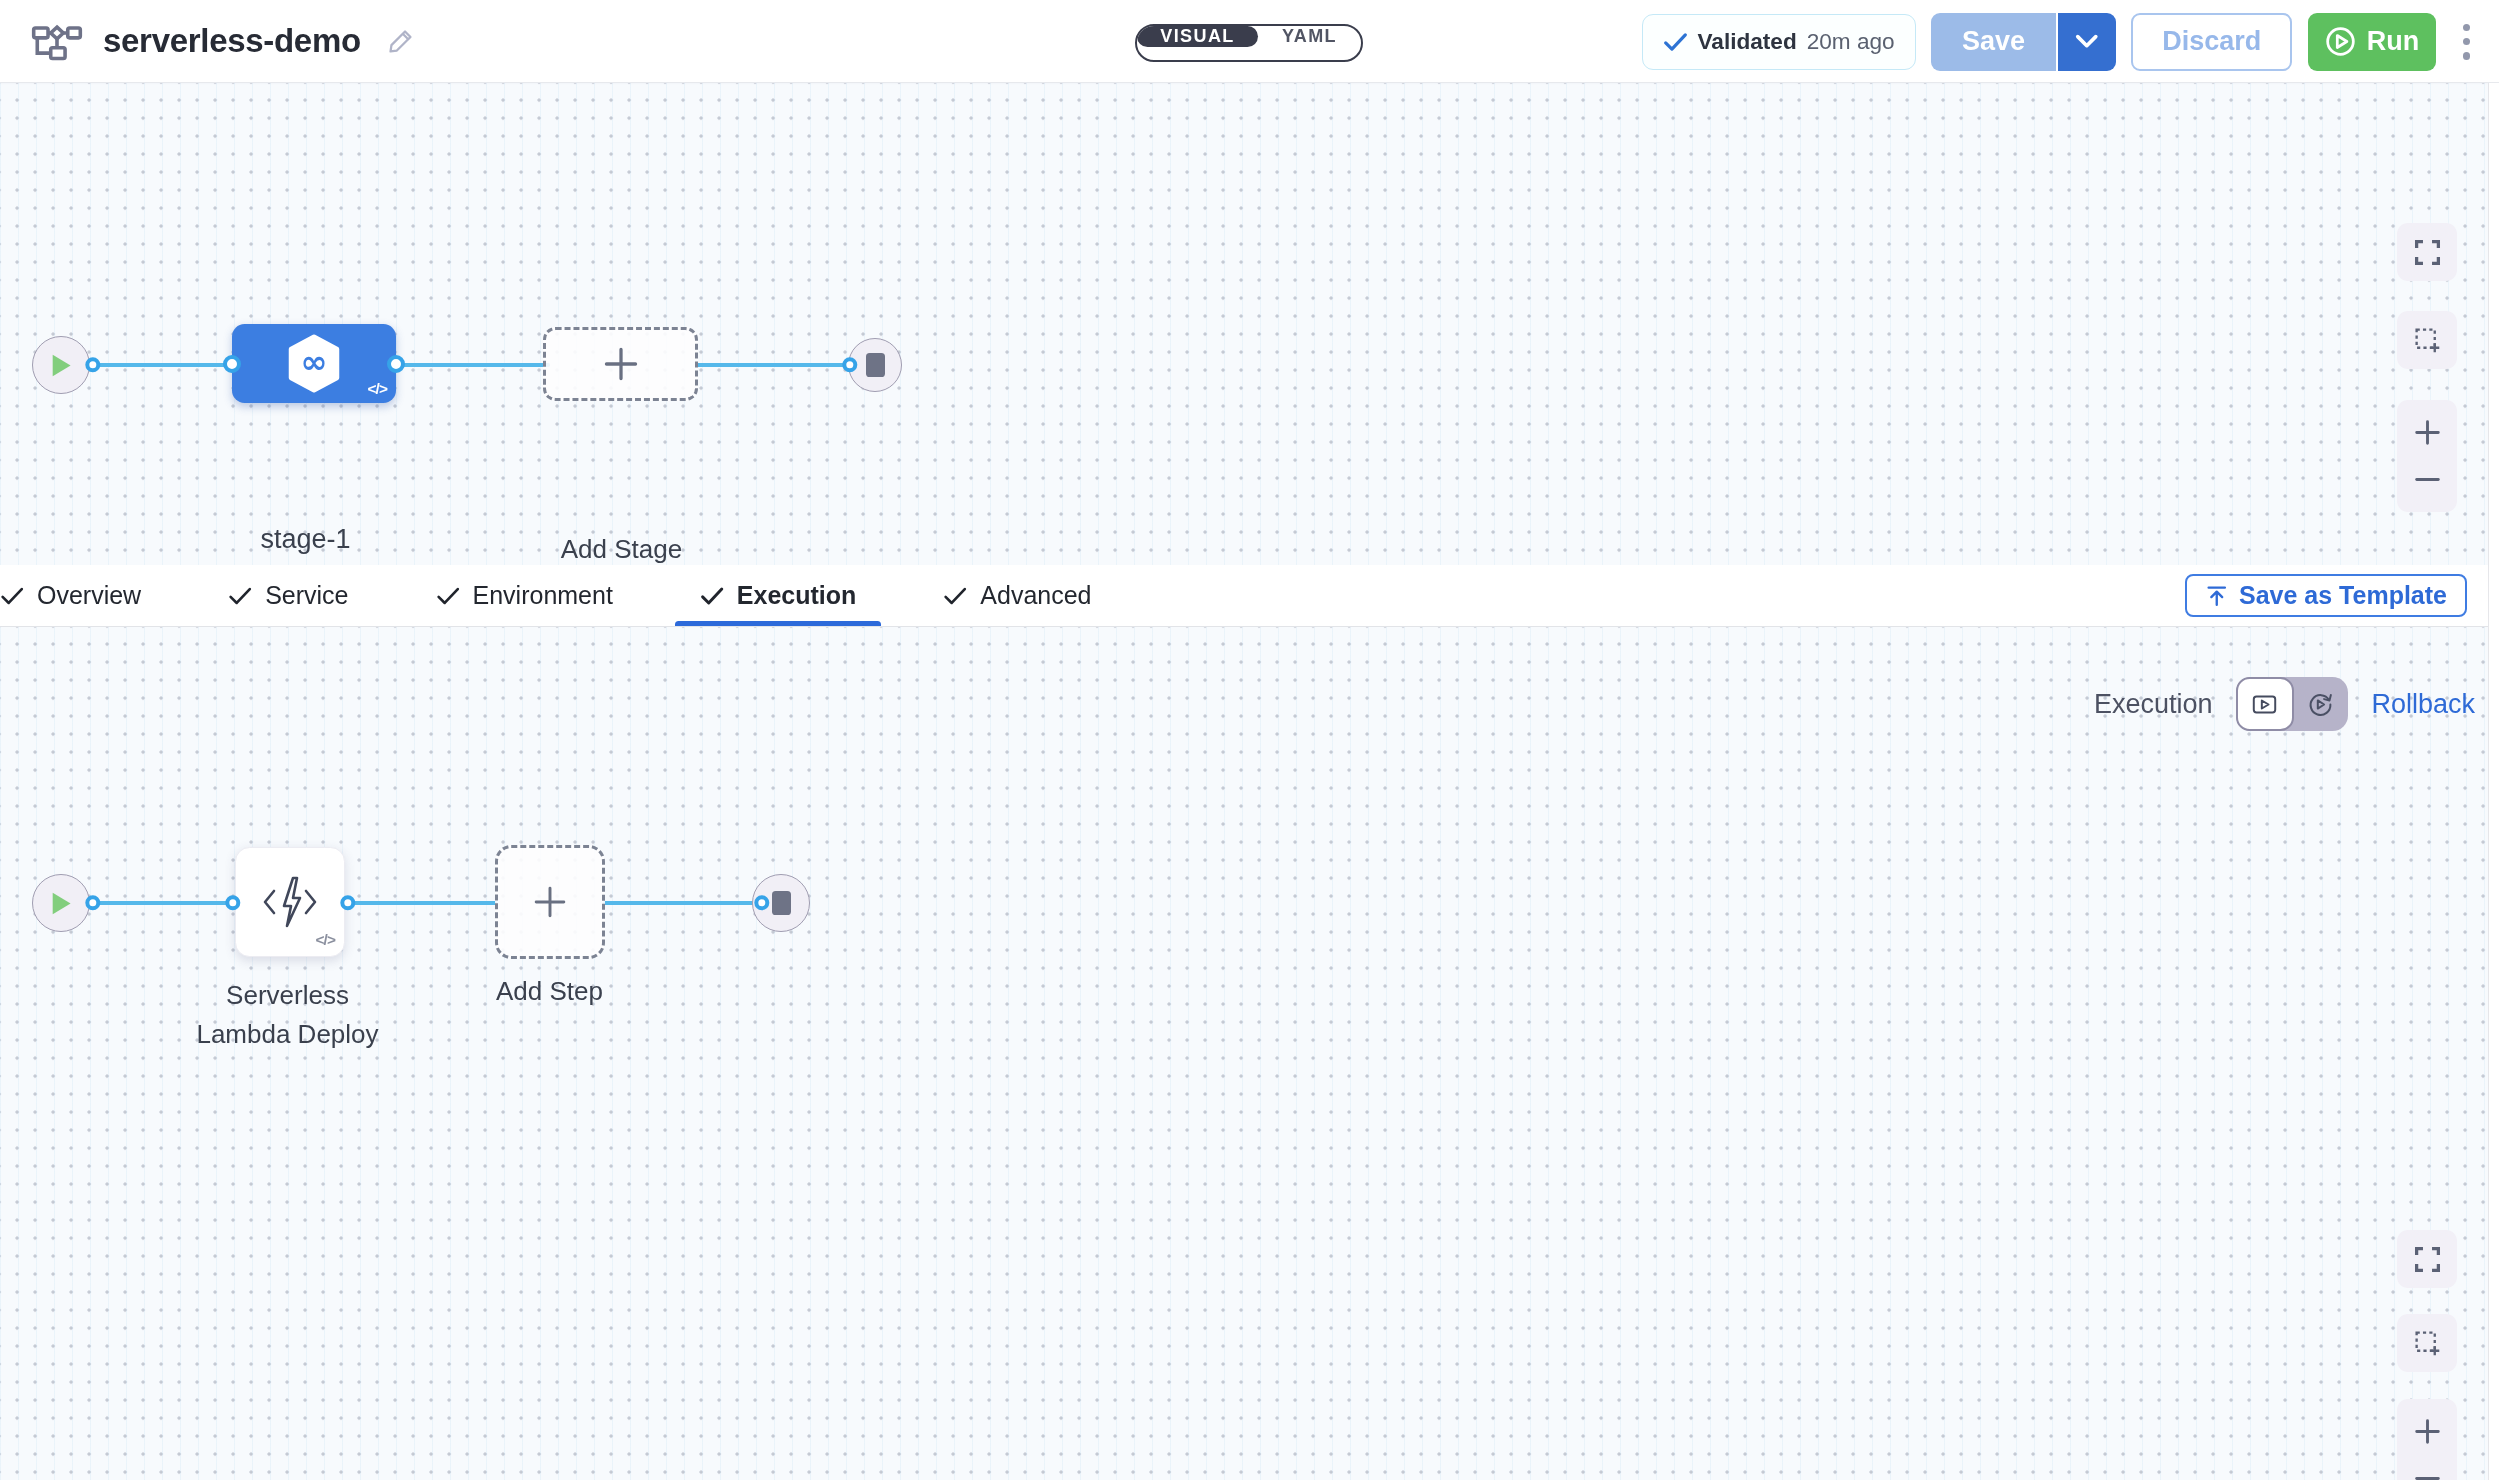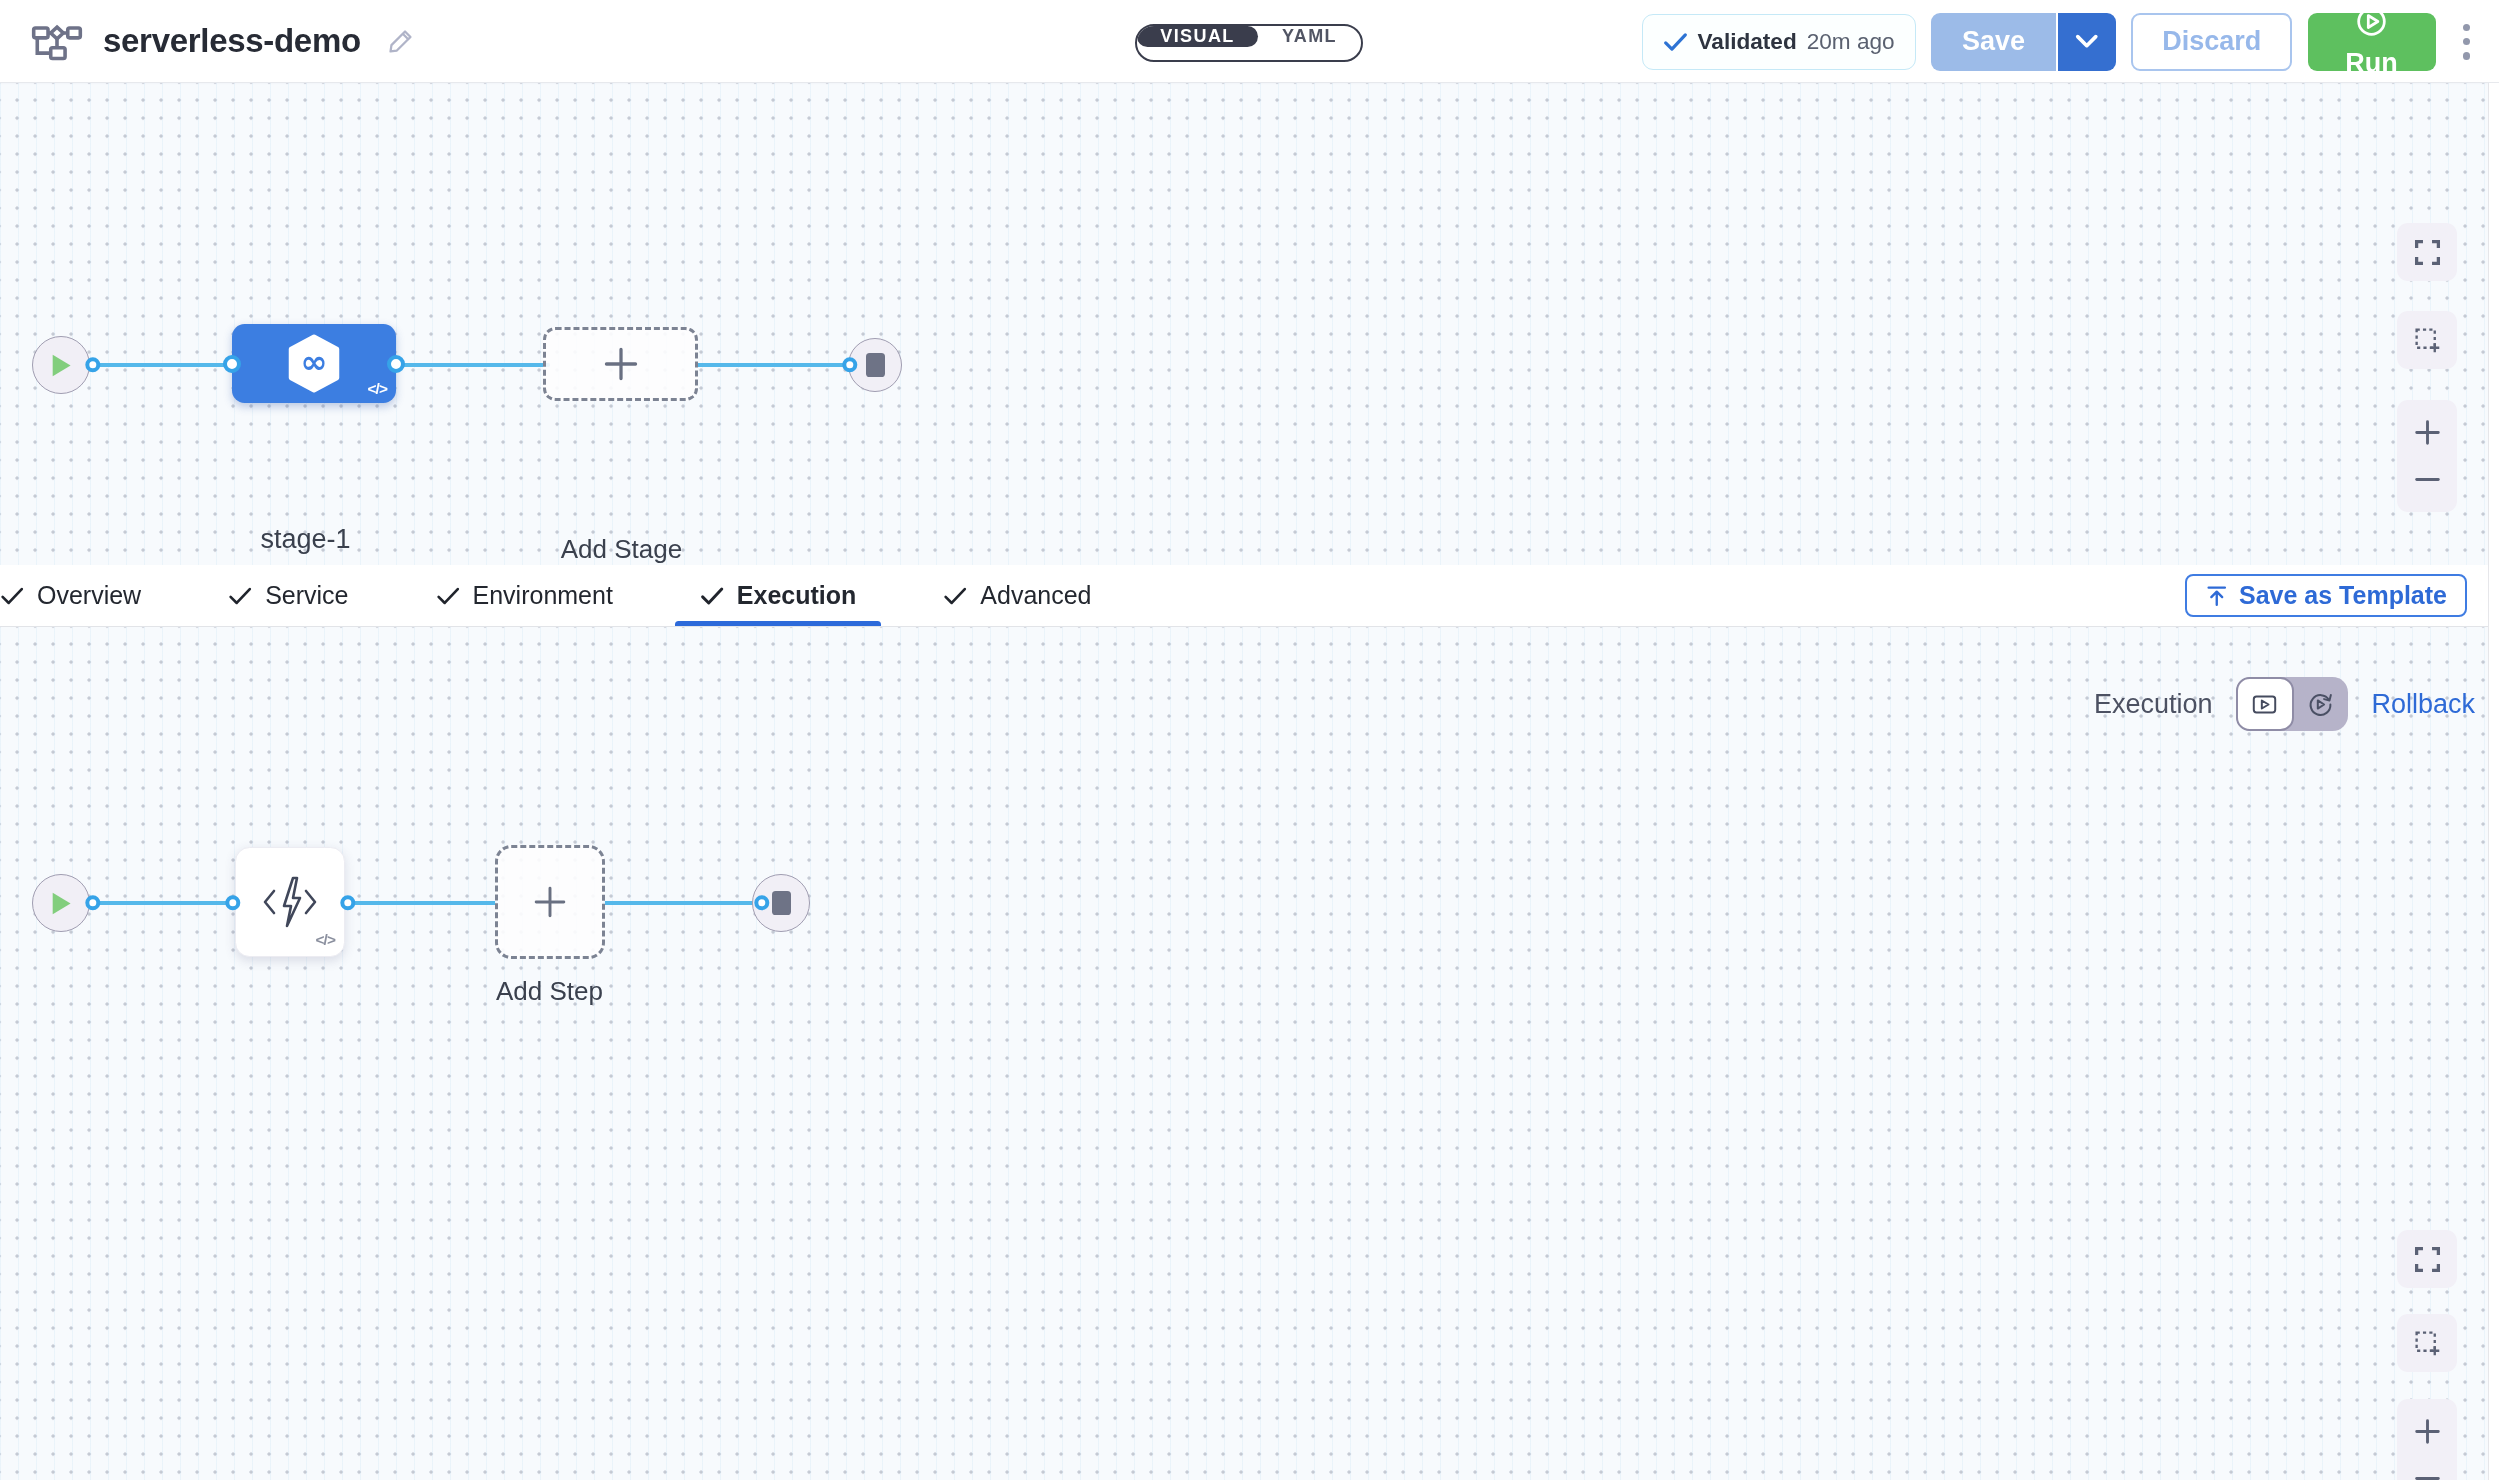--- a/index.html
+++ b/index.html
@@ -31,21 +31,21 @@
 
   .save-split { height:58px; border-radius:9px; overflow:hidden; display:flex; cursor:pointer; }
   .save-main { width:125px; background:#9cbbe8; color:#fff; font-size:27px; font-weight:700;
                display:flex; align-items:center; justify-content:center; }
   .save-divider { width:1.8px; background:#fff; }
   .save-caret { width:58px; background:#356fd0; display:flex; align-items:center; justify-content:center; }
 
   .discard-btn { height:58px; width:161px; background:#fff; border:2.3px solid #a9c5ee; border-radius:9px;
                  color:#97b8ea; font-size:27px; font-weight:700; display:flex; align-items:center; justify-content:center; cursor:pointer; }
   .run-btn { height:58px; width:128px; background:#5ec05f; border-radius:9px; color:#fff;
-             font-size:27px; font-weight:700; display:flex; align-items:center; justify-content:center; gap:10px; cursor:pointer;flex-direction:column; }
+             font-size:27px; font-weight:700; display:flex; align-items:center; justify-content:center; gap:10px; cursor:pointer; }
   .kebab { width:31px; height:58px; display:flex; flex-direction:column; align-items:center; justify-content:center; gap:7.2px; cursor:pointer; }
   .kebab i { width:7.2px; height:7.2px; border-radius:50%; background:#9298ac; }
 
   
   .canvas { position:absolute; left:0; right:0; overflow:hidden;
             background-color:#f7fafd;
             background-image:
               linear-gradient(to right, rgba(150,200,235,0.13) 1.4px, transparent 1.4px),
               radial-gradient(circle, #c3c8d2 1.5px, transparent 1.7px);
             background-size: 18px 100%, 18px 18px;
@@ -333,20 +333,24 @@
       <svg width="38" height="38" viewBox="0 0 44 44" fill="none" stroke="#697082" stroke-width="3.4" stroke-linecap="round">
         <path d="M22 6 V38 M6 22 H38"></path>
       </svg>
     </div>
 
     <div class="term-node" style="left:752px; top:247px;">
       <div class="end-square"></div>
     </div>
     <div class="port" style="left:762px; top:276px;"></div>
 
+    <div class="node-label" style="left:170px; top:349px; width:235px; line-height:39px;">
+      <div>Serverless</div>
+      <div>Lambda Deploy</div>
+    </div>
     <div class="node-label" style="left:459px; top:349px; width:181px;">Add Step</div>
 
     <div class="canvas-controls" style="top:603px;">
       <div class="ctl-btn">
         <svg width="29" height="29" viewBox="0 0 32 32" fill="none" stroke="#5b6175" stroke-width="3.6">
           <path d="M4 11 V4 H11 M21 4 H28 V11 M28 21 V28 H21 M11 28 H4 V21"></path>
         </svg>
       </div>
       <div class="ctl-btn" style="margin-top:26px;">
         <svg width="29" height="29" viewBox="0 0 32 32" fill="none" stroke="#5b6175" stroke-width="2.6">

